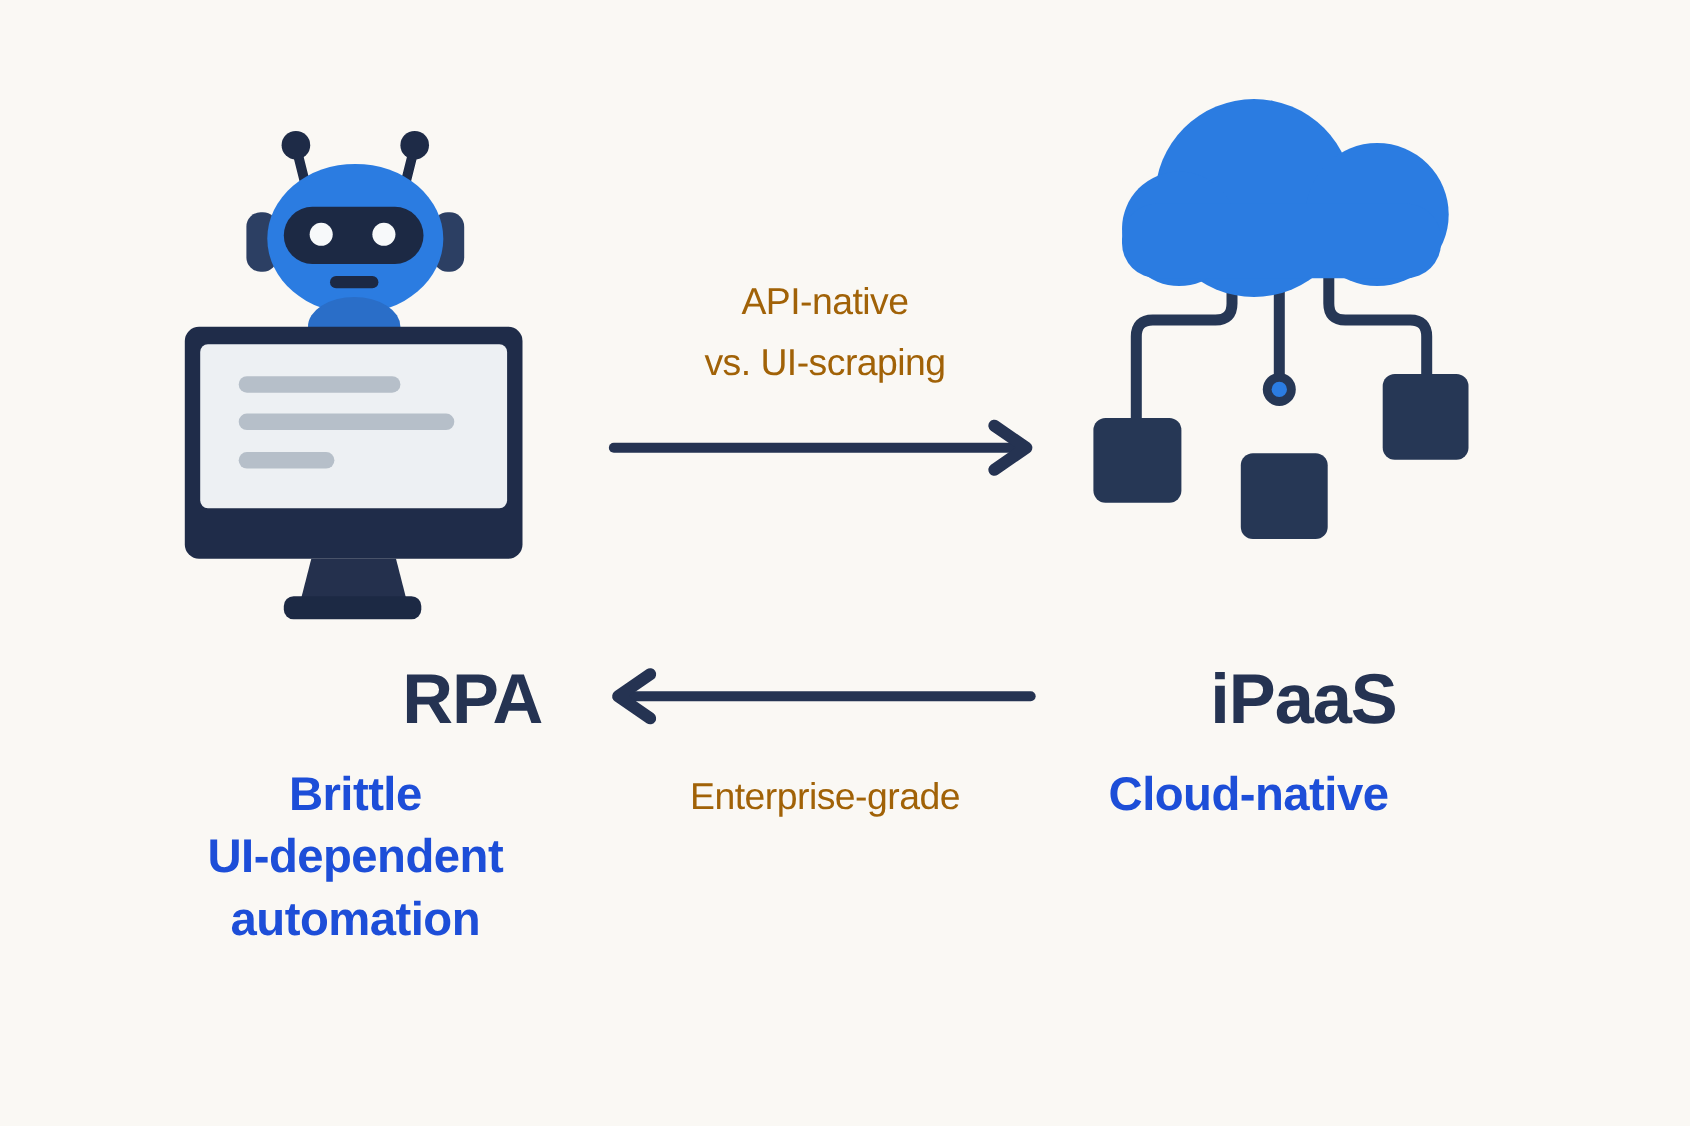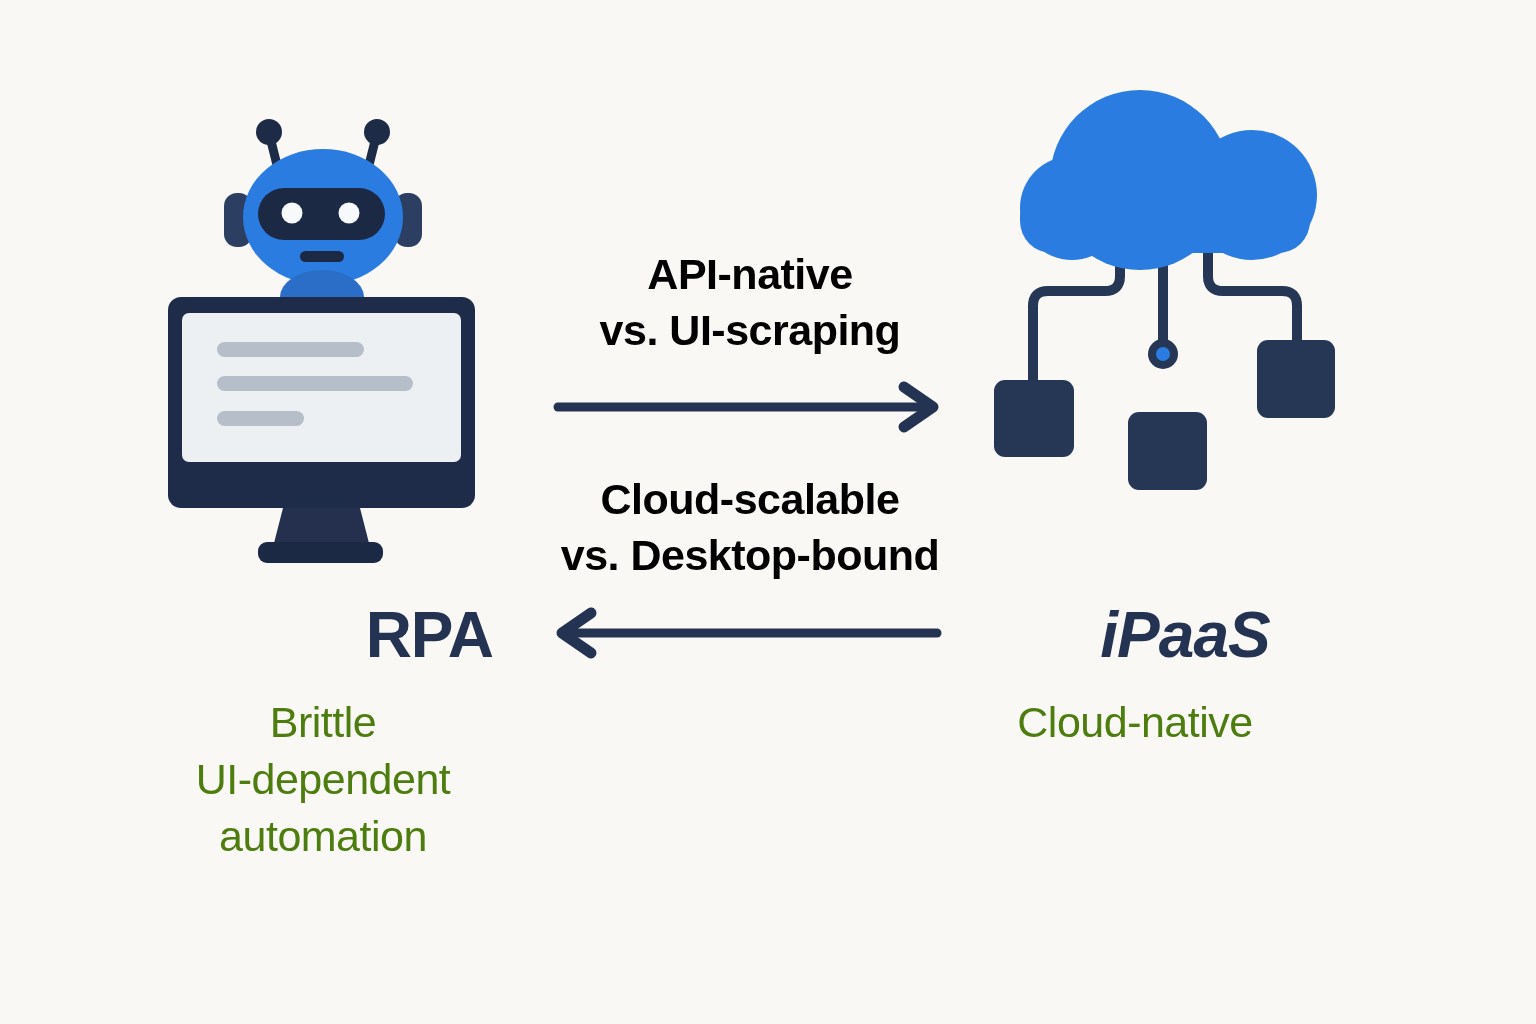--- a/index.html
+++ b/index.html
@@ -12,41 +12,41 @@
   }
   .canvas {
     position: absolute; left: 0; top: 0;
     width: 1536px; height: 1024px;
     background: #faf8f4;
   }
   .abs { position: absolute; }
   .compare {
     width: 500px;
     text-align: center;
-    color: #000000;
-    font-size: 43px;
+    color: #a16207;
+    font-size: 34px;
     line-height: 56px;
-    font-weight: 700;
+    font-weight: 400;
     letter-spacing: -0.5px;
   }
   .side-title {
     width: 340px;
     text-align: center;
     color: #253352;
     font-size: 64px;
     font-weight: 800;
     letter-spacing: -1px;
   }
   .side-subtitle {
     width: 430px;
     text-align: center;
-    color: #4d7c0f;
+    color: #1d4ed8;
     font-size: 43px;
     line-height: 57px;
-    font-weight: 400;
+    font-weight: 700;
     letter-spacing: -0.5px;
   }
 </style>
 </head>
 <body>
 
 <div class="canvas">
 
   <svg class="abs" style="left:160px; top:105px;" width="330" height="460" viewBox="0 0 330 460">
 
@@ -109,38 +109,35 @@
   <div class="abs compare" style="left:500px; top:246px;">
     <div>API-native</div>
     <div>vs. UI-scraping</div>
   </div>
 
   <svg class="abs" style="left:552px; top:379px;" width="395" height="56" viewBox="0 0 395 56">
     <line x1="6" y1="28" x2="368" y2="28" stroke="#253352" stroke-width="9" stroke-linecap="round"></line>
     <polyline points="352,8 381,28 352,48" fill="none" stroke="#253352" stroke-width="11" stroke-linecap="round" stroke-linejoin="round"></polyline>
   </svg>
 
-  <div class="abs compare" style="left:500px; top:471px;">
-    <div>Cloud-scalable</div>
-    <div>vs. Desktop-bound</div>
-  </div>
 
   <svg class="abs" style="left:548px; top:605px;" width="395" height="56" viewBox="0 0 395 56">
     <line x1="27" y1="28" x2="389" y2="28" stroke="#253352" stroke-width="9" stroke-linecap="round"></line>
     <polyline points="43,8 14,28 43,48" fill="none" stroke="#253352" stroke-width="11" stroke-linecap="round" stroke-linejoin="round"></polyline>
   </svg>
 
   <div class="abs compare" style="left:500px; top:696px;">
+    <div>Enterprise-grade</div>
   </div>
 
   <div class="abs side-title" style="left:153px; top:598px;text-align:right;">RPA</div>
   <div class="abs side-subtitle" style="left:108px; top:694px;">
     <div>Brittle</div>
     <div>UI-dependent</div>
     <div>automation</div>
   </div>
 
-  <div class="abs side-title" style="left:1015px; top:598px;font-style:italic;">iPaaS</div>
+  <div class="abs side-title" style="left:1015px; top:598px;">iPaaS</div>
   <div class="abs side-subtitle" style="left:920px; top:694px;">
     <div>Cloud-native</div>
   </div>
 
 </div>
 
 </body></html>

